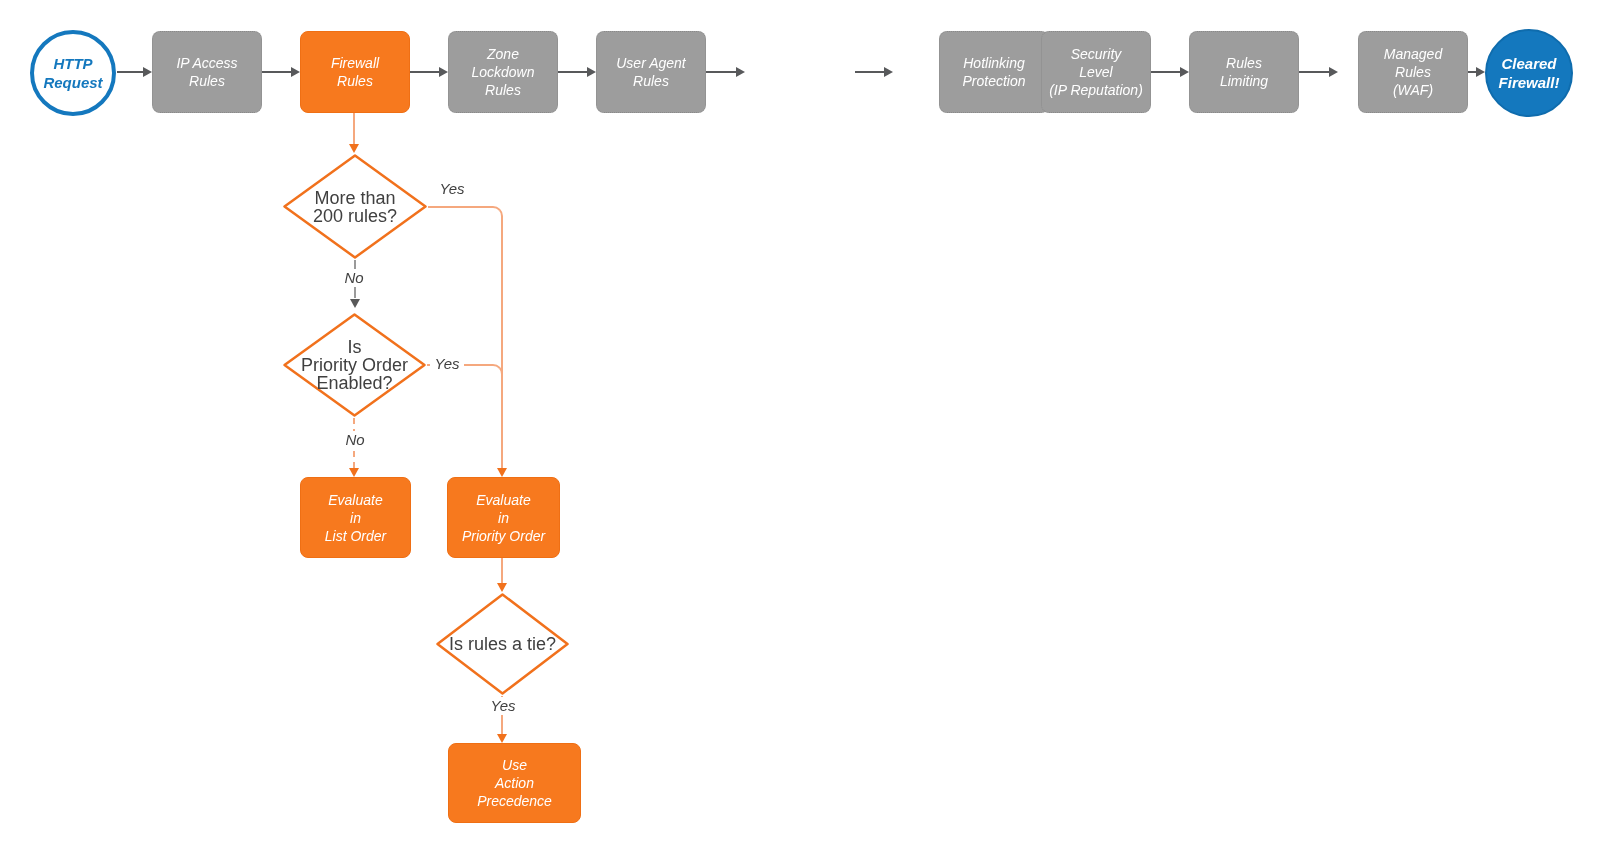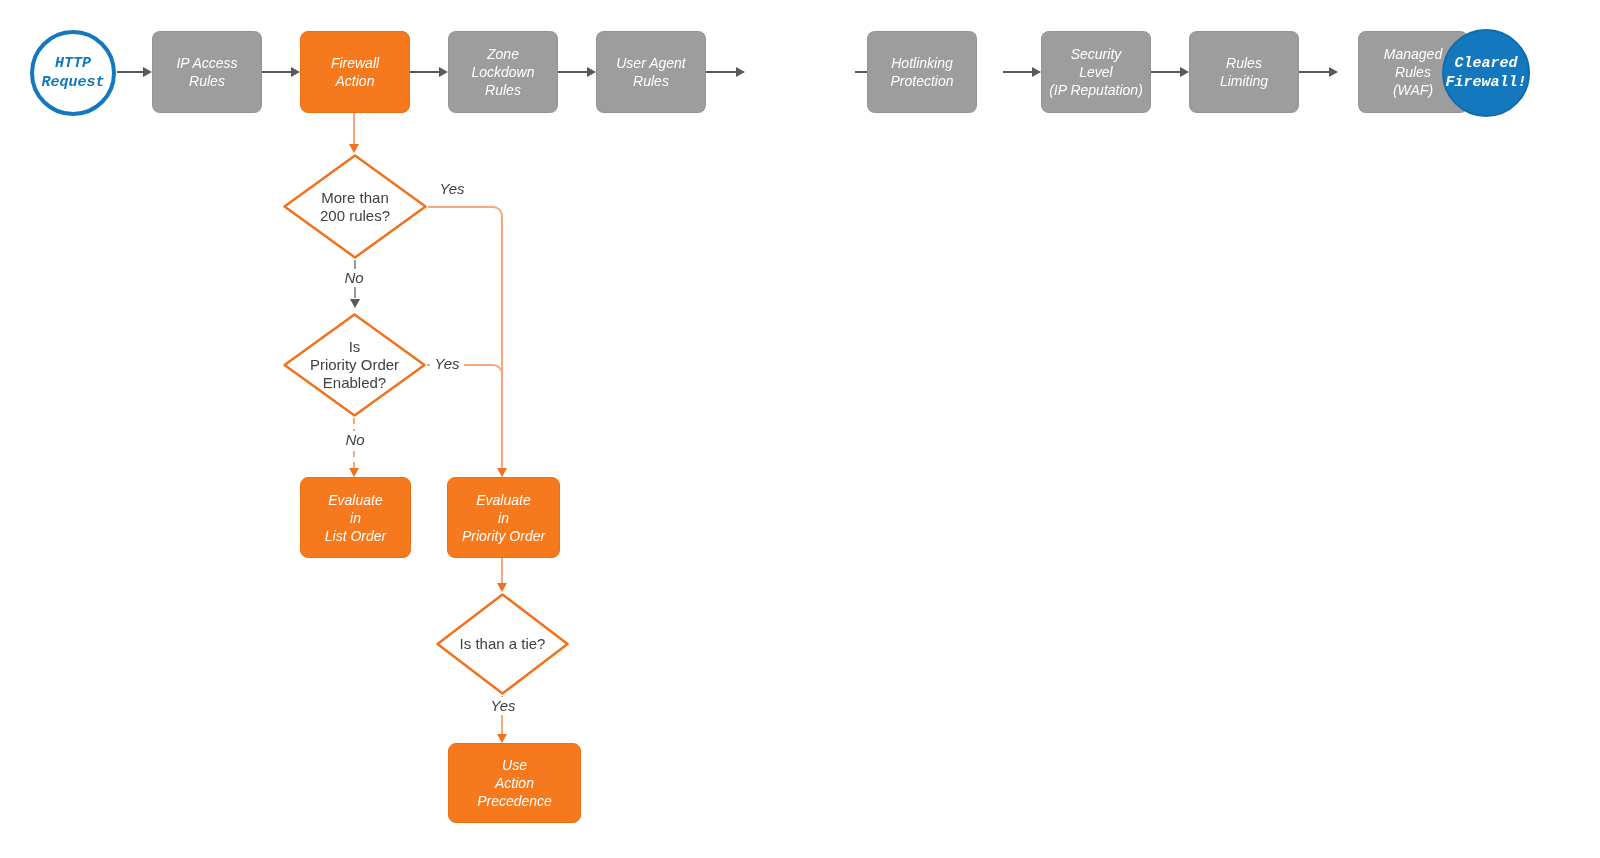--- a/index.html
+++ b/index.html
@@ -21,32 +21,31 @@
     align-items: center;
     justify-content: center;
     text-align: center;
   }
   .circle.start {
     left: 30px; top: 30px; width: 86px; height: 86px;
     background: #ffffff;
     border: 4px solid #1478BE;
   }
   .circle.end {
-    left: 1442px; top: 29px; width: 88px; height: 88px;
+    left: 1485px; top: 29px; width: 88px; height: 88px;
     background: #1478BE;
     border: 2px solid #0F6CAD;
   }
   .circle-label {
     font-size: 15px;
     font-weight: bold;
     font-style: italic;
     line-height: 19px;
     white-space: pre-line;
     text-align: center;
-    font-family: Liberation Mono, monospace;
   }
   .circle.start .circle-label { color: #1478BE; }
   .circle.end .circle-label { color: #ffffff; }
 
   
   .box {
     position: absolute;
     width: 110px; height: 82px;
     border-radius: 8px;
     display: flex;
@@ -108,21 +107,21 @@
 
   
   .diamond-svg { position: absolute; overflow: visible; }
   .diamond-label {
     position: absolute;
     display: flex;
     align-items: center;
     justify-content: center;
     text-align: center;
     color: #404040;
-    font-size: 15px;
+    font-size: 18px;
     line-height: 18px;
     white-space: pre-line;
     z-index: 2;
   }
 
   
   .edge-label {
     position: absolute;
     font-style: italic;
     font-size: 15px;
@@ -154,32 +153,32 @@
   <div class="harrow" style="left:1151px; top:71px; width:29px"></div>
   <div class="harrow" style="left:1299px; top:71px; width:30px"></div>
   <div class="harrow" style="left:1448px; top:71px; width:28px"></div>
 
   <div class="box toprow gray" style="left:152px">
     <span class="box-label">IP Access
 Rules</span>
   </div>
   <div class="box toprow orange" style="left:300px">
     <span class="box-label">Firewall
-Action</span>
+Rules</span>
   </div>
   <div class="box toprow gray" style="left:448px">
     <span class="box-label">Zone
 Lockdown
 Rules</span>
   </div>
   <div class="box toprow gray" style="left:596px">
     <span class="box-label">User Agent
 Rules</span>
   </div>
-  <div class="box toprow gray" style="left:867px">
+  <div class="box toprow gray" style="left:939px">
     <span class="box-label">Hotlinking
 Protection</span>
   </div>
   <div class="box toprow gray" style="left:1041px">
     <span class="box-label">Security
 Level
 (IP Reputation)</span>
   </div>
   <div class="box toprow gray" style="left:1189px">
     <span class="box-label">Rules
@@ -238,21 +237,21 @@
 in
 Priority Order</span>
   </div>
 
   <div class="vline" style="left:501px; top:558px; height:26px"></div>
   <div class="head-down" style="left:497px; top:583px"></div>
 
   <svg class="diamond-svg" style="left:435px; top:592px" width="135" height="104">
     <polygon points="67.5,2.5 132.5,52 67.5,101.5 2.5,52" fill="#ffffff" stroke-width="2.5" stroke-linejoin="round" stroke="#F1711C"></polygon>
   </svg>
-  <div class="diamond-label" style="left:435px; top:592px; width:135px; height:104px">Is than a tie?</div>
+  <div class="diamond-label" style="left:435px; top:592px; width:135px; height:104px">Is rules a tie?</div>
 
   <div class="vline" style="left:501px; top:696px; height:38px"></div>
   <div class="edge-label" style="left:485px; top:697px; width:36px">Yes</div>
   <div class="head-down" style="left:497px; top:734px"></div>
 
   <div class="box orange" style="left:448px; top:743px; width:133px; height:80px">
     <span class="box-label">Use
 Action
 Precedence</span>
   </div>

